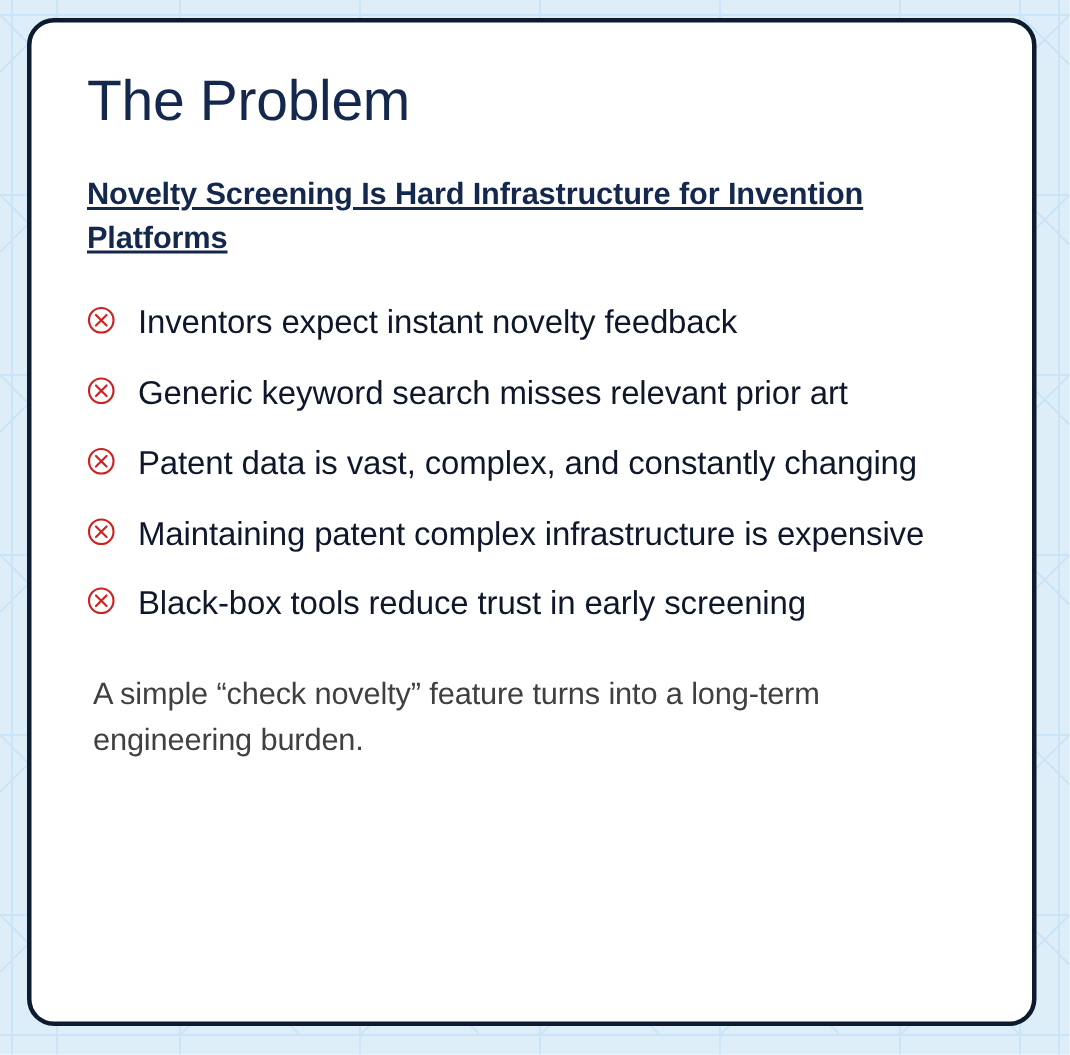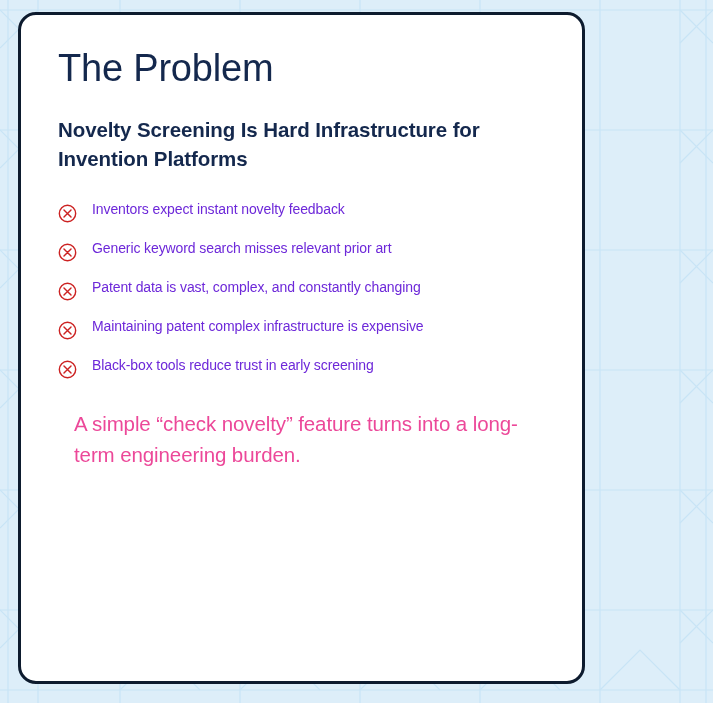--- a/index.html
+++ b/index.html
@@ -20,21 +20,21 @@
     position: absolute;
     inset: 0;
     z-index: 0;
   }
 
   
   #problem-card {
     position: absolute;
     left: 18px;
     top: 12px;
-    width: 567px;
+    width: 673px;
     height: 672px;
     box-sizing: border-box;
     background: #ffffff;
     border: 3px solid #0d1b2e;
     border-radius: 18px;
     z-index: 1;
     overflow: hidden;
   }
 
   #card-inner {
@@ -53,20 +53,21 @@
 
   
   .page-subtitle {
     font-size: 20.5px;
     font-weight: bold;
     color: #14284d;
     margin: 24px 0 0 0;
     line-height: 1.42;
     max-width: 530px;
     letter-spacing: -0.1px;
+    text-decoration: underline;
   }
 
   
   .problem-list {
     list-style: none;
     margin: 26px 0 0 0;
     padding: 0;
   }
   .problem-item {
     display: flex;
@@ -79,33 +80,33 @@
   }
   .bullet-icon {
     flex: 0 0 auto;
     width: 19px;
     height: 19px;
     margin-top: 5px;
     margin-right: 15px;
     display: block;
   }
   .problem-text {
-    font-size: 14px;
-    color: #6d28d9;
+    font-size: 22px;
+    color: #0f172a;
     font-weight: normal;
     max-width: 560px;
     letter-spacing: -0.1px;
   }
 
   
   .closing-note {
     font-size: 20.5px;
-    color: #ec4899;
+    color: #404040;
     line-height: 1.5;
-    margin: 30px 0 0 16px;
+    margin: 30px 0 0 4px;
     max-width: 580px;
     letter-spacing: -0.1px;
   }
 </style>
 </head>
 <body>
 
 <svg id="bg-pattern" width="713" height="703" viewBox="0 0 713 703" xmlns="http://www.w3.org/2000/svg" aria-hidden="true">
   <rect x="0" y="0" width="713" height="703" fill="#ddeef9"></rect>
   <g stroke="#c8e4f6" stroke-width="1.2" fill="none">

